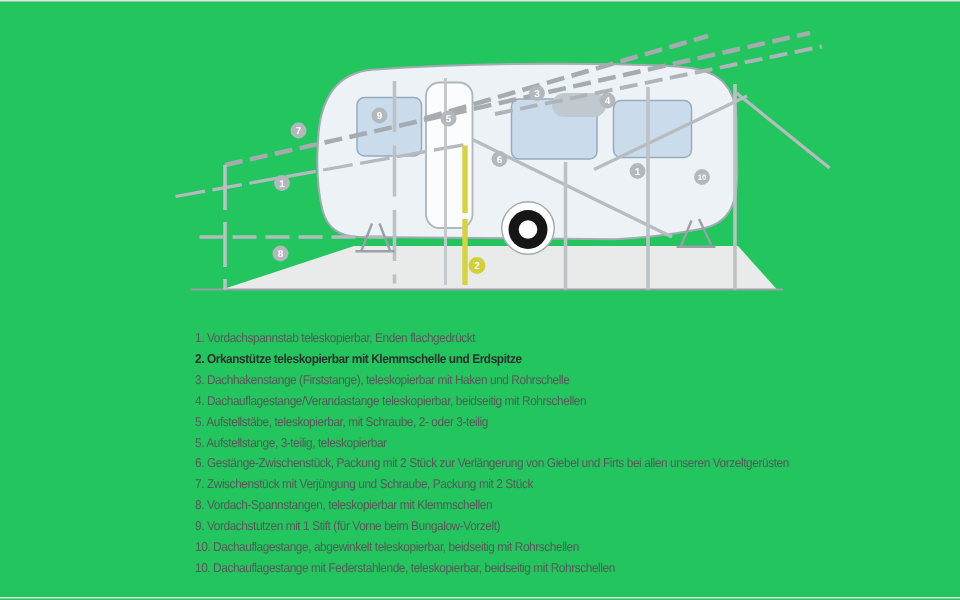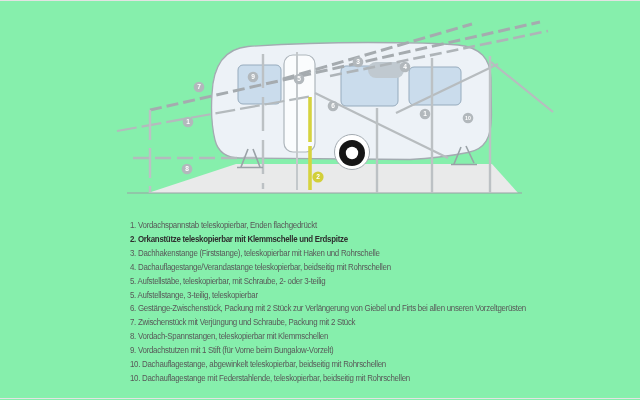--- a/index.html
+++ b/index.html
@@ -1,17 +1,17 @@
 <!DOCTYPE html>
 <html><head>
 <meta charset="utf-8">
 <style>
   html,body{margin:0;padding:0;background:#fff;}
   .stage{
-    position:relative;width:640px;height:400px;background:#86efac;
+    position:relative;width:640px;height:400px;background:#22c55e;
     overflow:hidden;font-family:"Liberation Sans",sans-serif;
   }
   .hairline{position:absolute;left:0;width:640px;height:1px;background:#e3e3e3;}
   .hairline.top{top:0;}
   .hairline.bottom{top:398px;}
   .diagram-svg{position:absolute;left:0;top:0;}
   .parts-list{
     position:absolute;left:130px;top:219px;margin:0;padding:0;list-style:none;
     font-size:8.5px;line-height:13.9px;color:#585858;letter-spacing:-0.3px;
     transform:scaleX(0.93);transform-origin:0 0;white-space:nowrap;

